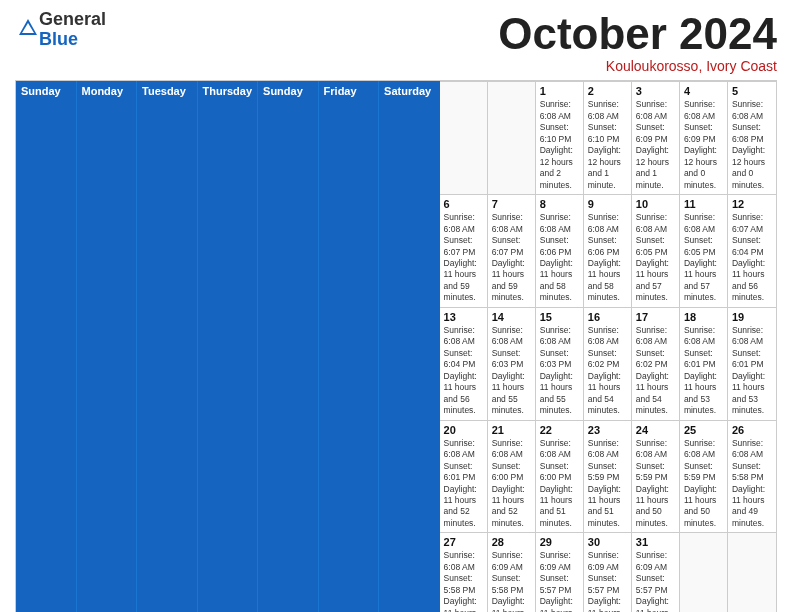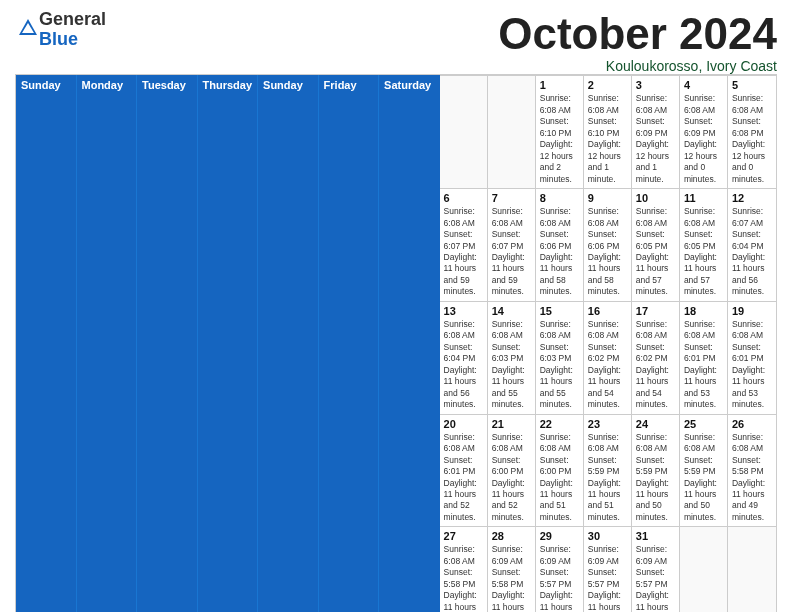--- a/index.html
+++ b/index.html
@@ -14,20 +14,21 @@
       width: 792px;
       height: 612px;
       padding: 10px 15px;
       display: flex;
       flex-direction: column;
     }
     .header {
       display: flex;
       justify-content: space-between;
       align-items: flex-start;
+      margin-bottom: 6px;
     }
     .logo {
       display: flex;
       align-items: center;
     }
     .logo-text {
       font-size: 18px;
       font-weight: bold;
       line-height: 1.1;
     }
@@ -42,21 +43,21 @@
       text-align: right;
     }
     .month-title {
       font-size: 44px;
       font-weight: bold;
       color: #222;
       line-height: 1.1;
     }
     .location {
       font-size: 14px;
-      color: #14532d;
+      color: #b91c1c;
       text-align: right;
     }
     .calendar {
       flex: 1;
       display: flex;
       border: 1px solid #ccc;
     }
     .cal-header {
       display: grid;
       grid-template-columns: repeat(7, 1fr);

